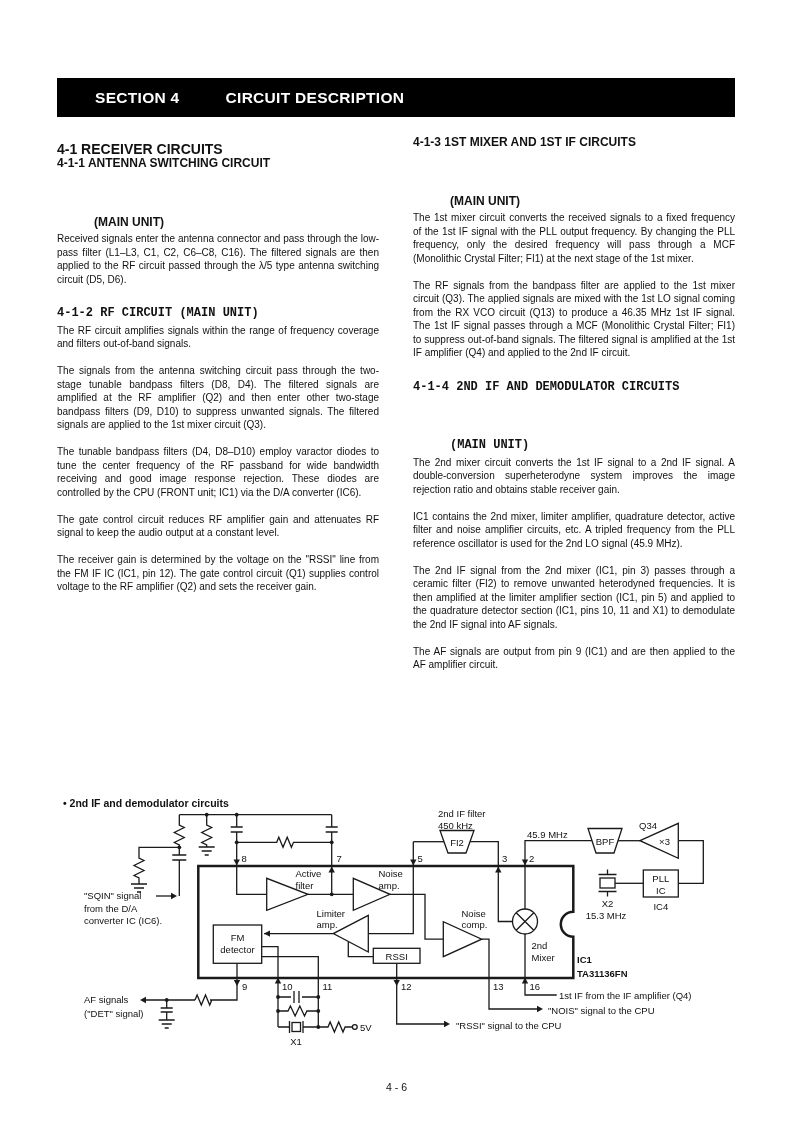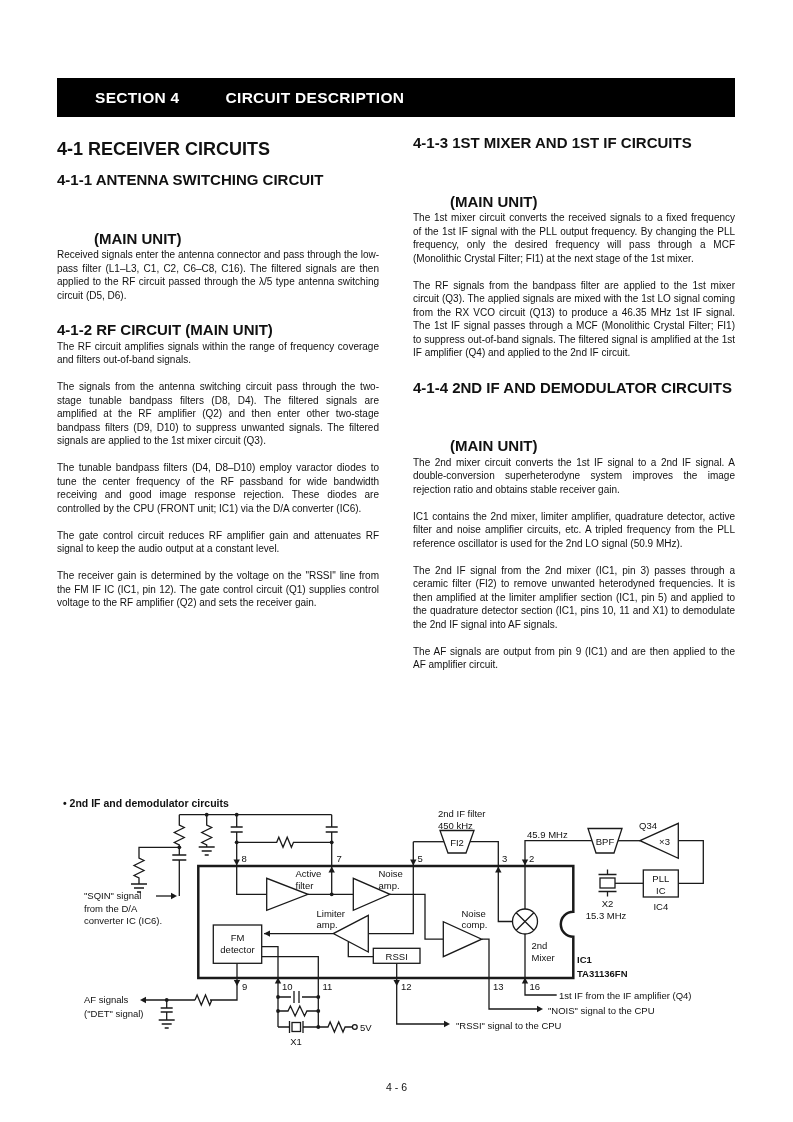--- a/index.html
+++ b/index.html
@@ -6,24 +6,24 @@
   #page{position:relative;width:793px;height:1122px;background:#fff;overflow:hidden;
         font-family:"Liberation Sans","DejaVu Sans",sans-serif;color:#111;}
   #header-bar{position:absolute;left:57px;top:78px;width:678px;height:39px;background:#000;
         display:flex;align-items:center;column-gap:46px;}
   #header-bar span{color:#fff;font-size:15.5px;font-weight:bold;letter-spacing:.3px;text-align:center;}
   #header-bar .sec{margin-left:38px;}
   .col{position:absolute;width:322px;font-size:10px;line-height:13.5px;text-align:justify;}
   #col-left{left:57px;top:141px;}
   #col-right{left:413px;top:136px;}
   .col p{margin:0 0 13.5px 0;}
-  h1{font-size:18px;line-height:16px;margin:0 0 16px 0;}
-  h2{font-size:15px;line-height:13.5px;margin:0 0 3px 0;}
+  h1{font-size:14px;line-height:16px;margin:0 0 0 0;}
+  h2{font-size:12px;line-height:13.5px;margin:0 0 3px 0;}
   h2 .l2{display:block;padding-left:37px;margin-top:45px;}
-  .mt{margin-top:21px;}
+  .mt{margin-top:21px;font-family:Liberation Mono, monospace;}
   svg{position:absolute;left:50px;top:785px;}
   .wire{stroke:#1a1a1a;stroke-width:1.3;fill:none;}
   .thick{stroke:#1a1a1a;stroke-width:2.5;fill:none;}
   .box{stroke:#1a1a1a;stroke-width:1.3;fill:#fff;}
   .dot{fill:#1a1a1a;}
   .ah{fill:#1a1a1a;stroke:none;}
   text{font-family:"Liberation Sans","DejaVu Sans",sans-serif;font-size:9.5px;fill:#111;}
   text.b{font-weight:bold;}
   text.t{font-size:10.5px;font-weight:bold;}
   .mid{text-anchor:middle;}
@@ -50,21 +50,21 @@
     <p>The gate control circuit reduces RF amplifier gain and attenuates RF signal to keep the audio output at a constant level.</p>
     <p>The receiver gain is determined by the voltage on the "RSSI" line from the FM IF IC (IC1, pin 12). The gate control circuit (Q1) supplies control voltage to the RF amplifier (Q2) and sets the receiver gain.</p>
   </div>
 
   <div id="col-right" class="col">
     <h2><span>4-1-3 1ST MIXER AND 1ST IF CIRCUITS</span><span class="l2">(MAIN UNIT)</span></h2>
     <p>The 1st mixer circuit converts the received signals to a fixed frequency of the 1st IF signal with the PLL output frequency. By changing the PLL frequency, only the desired frequency will pass through a MCF (Monolithic Crystal Filter; FI1) at the next stage of the 1st mixer.</p>
     <p>The RF signals from the bandpass filter are applied to the 1st mixer circuit (Q3). The applied signals are mixed with the 1st LO signal coming from the RX VCO circuit (Q13) to produce a 46.35 MHz 1st IF signal. The 1st IF signal passes through a MCF (Monolithic Crystal Filter; FI1) to suppress out-of-band signals. The filtered signal is amplified at the 1st IF amplifier (Q4) and applied to the 2nd IF circuit.</p>
     <h2 class="mt"><span>4-1-4 2ND IF AND DEMODULATOR CIRCUITS</span><span class="l2">(MAIN UNIT)</span></h2>
     <p>The 2nd mixer circuit converts the 1st IF signal to a 2nd IF signal. A double-conversion superheterodyne system improves the image rejection ratio and obtains stable receiver gain.</p>
-    <p>IC1 contains the 2nd mixer, limiter amplifier, quadrature detector, active filter and noise amplifier circuits, etc. A tripled frequency from the PLL reference oscillator is used for the 2nd LO signal (50.9 MHz).</p>
+    <p>IC1 contains the 2nd mixer, limiter amplifier, quadrature detector, active filter and noise amplifier circuits, etc. A tripled frequency from the PLL reference oscillator is used for the 2nd LO signal (45.9 MHz).</p>
     <p>The 2nd IF signal from the 2nd mixer (IC1, pin 3) passes through a ceramic filter (FI2) to remove unwanted heterodyned frequencies. It is then amplified at the limiter amplifier section (IC1, pin 5) and applied to the quadrature detector section (IC1, pins 10, 11 and X1) to demodulate the 2nd IF signal into AF signals.</p>
     <p>The AF signals are output from pin 9 (IC1) and are then applied to the AF amplifier circuit.</p>
   </div>
 
   <svg width="710" height="285" viewBox="50 785 710 285">
 
     <g class="wire">
       <path d="M179.3 814.7 H331.7"></path>
       <path d="M179.3 814.7 V825 l5 2.5 l-10 5 l10 5 l-10 5 l5 2.5 V855 M179.3 860 V896"></path>
       <path d="M172.3 855 H186.3 M172.3 860 H186.3"></path>

